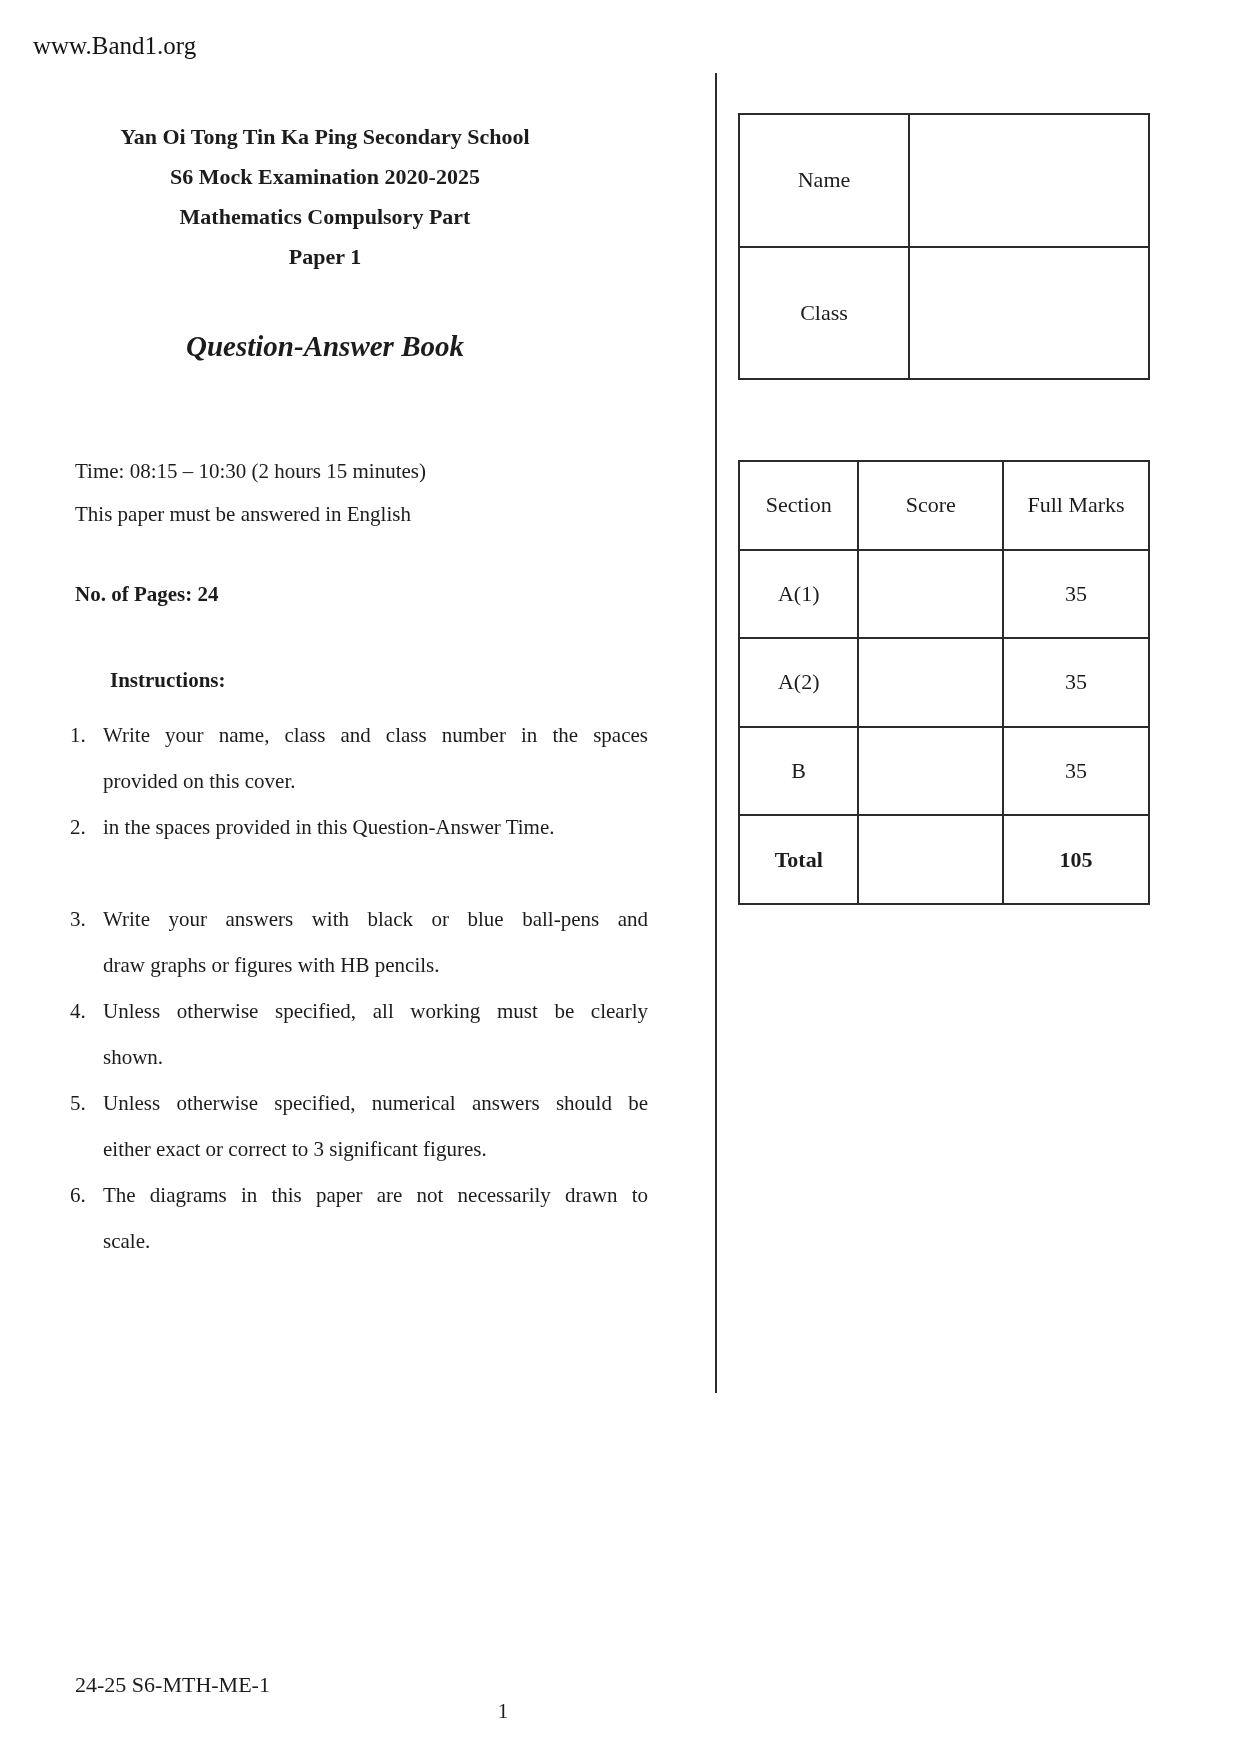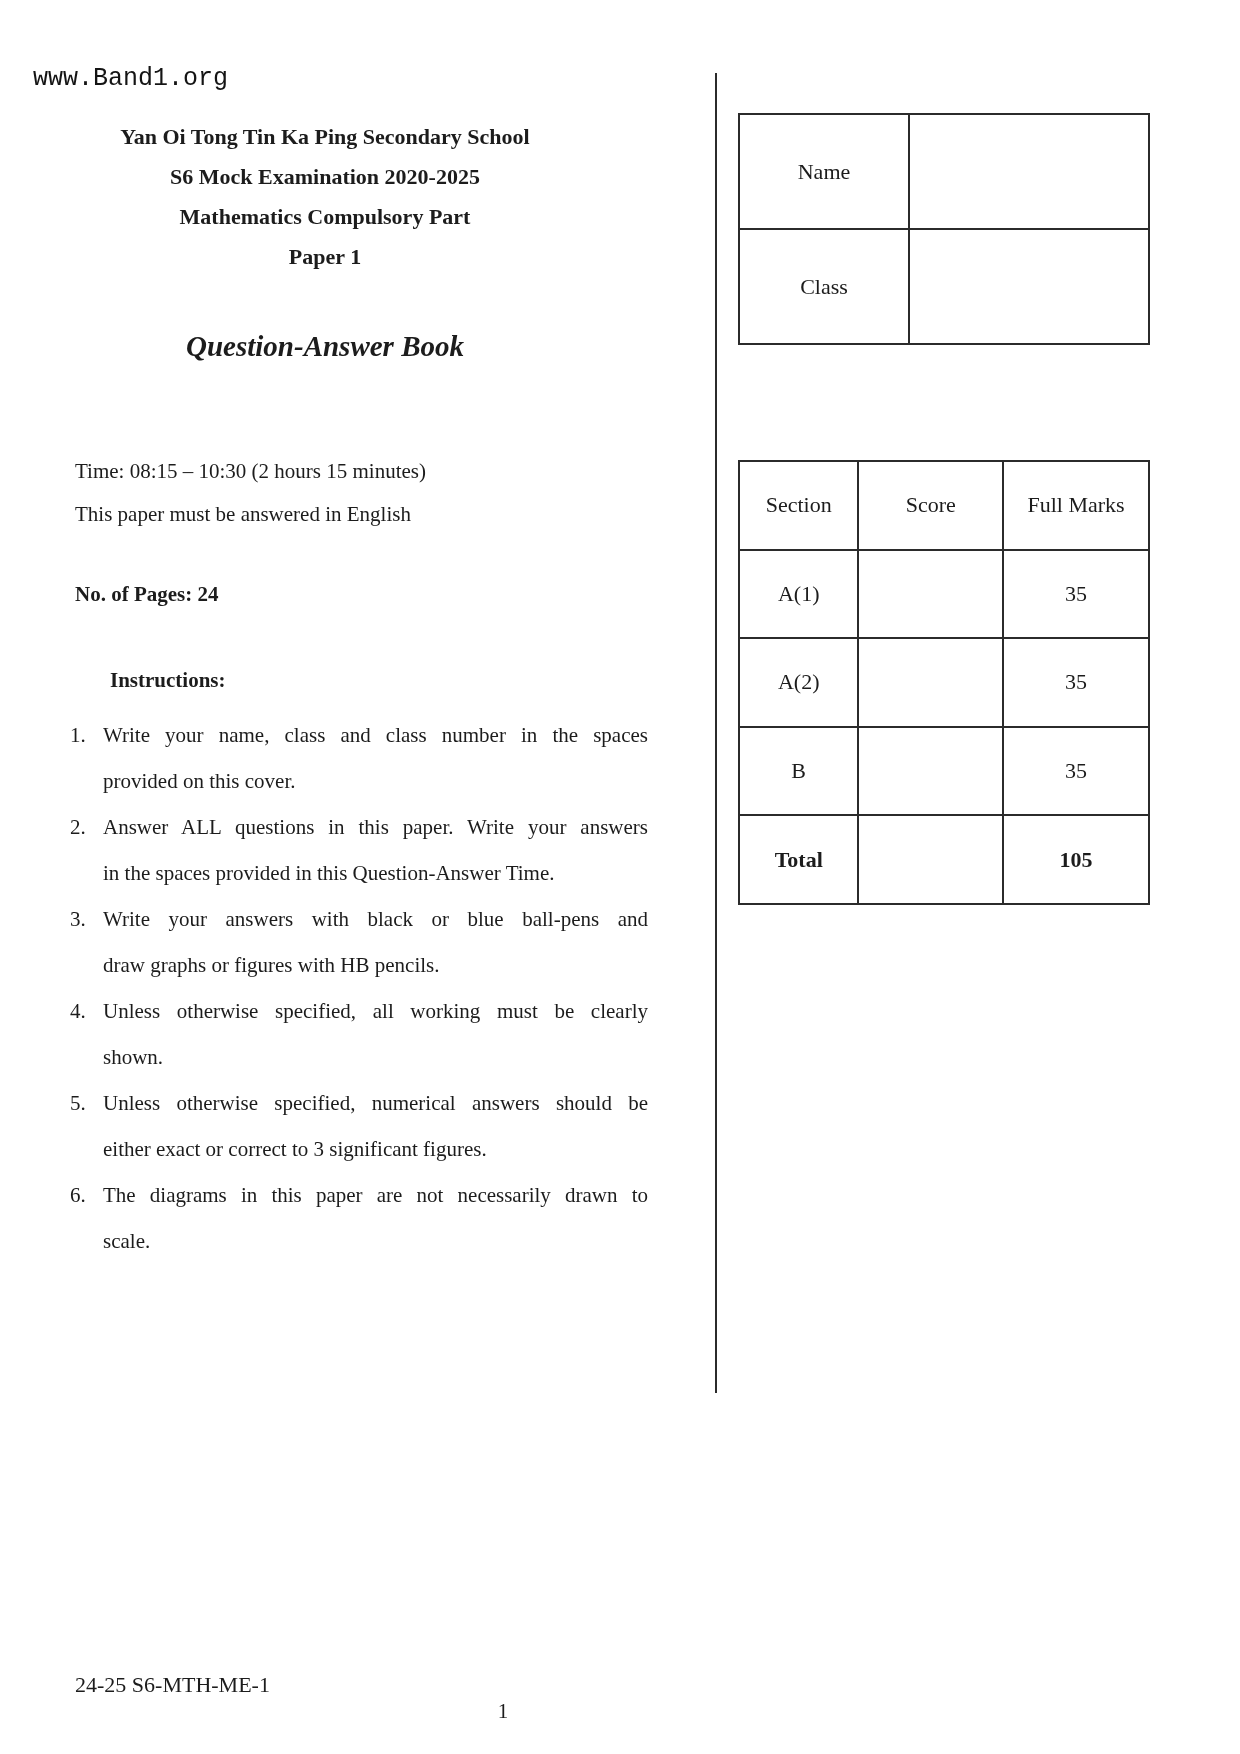--- a/index.html
+++ b/index.html
@@ -6,41 +6,41 @@
   html, body { width: 1240px; height: 1754px; }
   body {
     position: relative;
     background: #ffffff;
     color: #1c1c1c;
     font-family: "Liberation Serif", serif;
     overflow: hidden;
   }
   .watermark {
     position: absolute; left: 33px; top: 32px;
-    font-family: Liberation Mono, monospace;
-    font-size: 25px; color: #141414; margin-top: 32px;
+    font-family: Liberation Serif, serif;
+    font-size: 25px; color: #141414;
   }
   .header-block {
     position: absolute; left: 72px; top: 117px; width: 506px;
     text-align: center; font-weight: bold; font-size: 22px; line-height: 40px;
   }
   .book-title {
     position: absolute; left: 72px; top: 330px; width: 506px;
     text-align: center; font-weight: bold; font-style: italic; font-size: 29px;
   }
   .vdivider {
     position: absolute; left: 715px; top: 73px;
     width: 2px; height: 1320px; background: #2b2b2b;
   }
   table { border-collapse: collapse; position: absolute; table-layout: fixed; }
   td {
     border: 2px solid #2b2b2b;
     font-size: 22px; text-align: center; vertical-align: middle;
   }
-  .student-table { left: 738px; top: 113px; width: 412px; height: 232px; border-radius: 20px; }
+  .student-table { left: 738px; top: 113px; width: 412px; height: 267px; border-radius: 20px; }
   .student-table .lbl-col { width: 170px; }
   .marks-table { left: 738px; top: 460px; width: 412px; height: 445px; }
   .marks-table .c1 { width: 113px; }
   .marks-table .c2 { width: 137px; text-align: center; }
   .marks-table .c3 { width: 138px; }
   .marks-table tr.total-row td { font-weight: bold; }
   .info-line { position: absolute; left: 75px; font-size: 21px; line-height: 26px; }
   .line-time { top: 458px; }
   .line-lang { top: 501px; }
   .line-pages { top: 581px; font-weight: bold; }
@@ -90,21 +90,20 @@
 <div class="instr-item" style="top:712px">
   <span class="num">1.</span>
   <div class="txt">
     <div class="jline">Write your name, class and class number in the spaces</div>
     <div>provided on this cover.</div>
   </div>
 </div>
 <div class="instr-item" style="top:804px">
   <span class="num">2.</span>
   <div class="txt">
-    <div class="jline">Answer ALL questions in this paper. Write your answers</div>
     <div>in the spaces provided in this Question-Answer Time.</div>
   </div>
 </div>
 <div class="instr-item" style="top:896px">
   <span class="num">3.</span>
   <div class="txt">
     <div class="jline">Write your answers with black or blue ball-pens and</div>
     <div>draw graphs or figures with HB pencils.</div>
   </div>
 </div>

